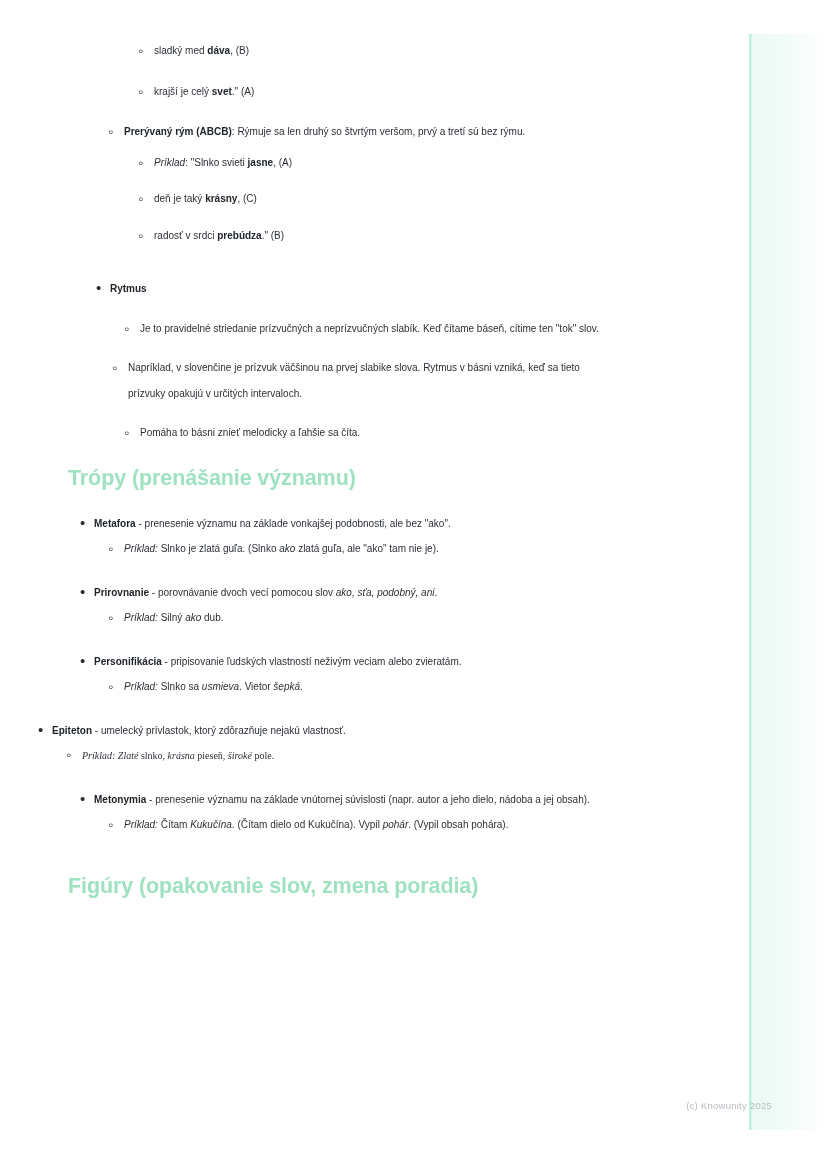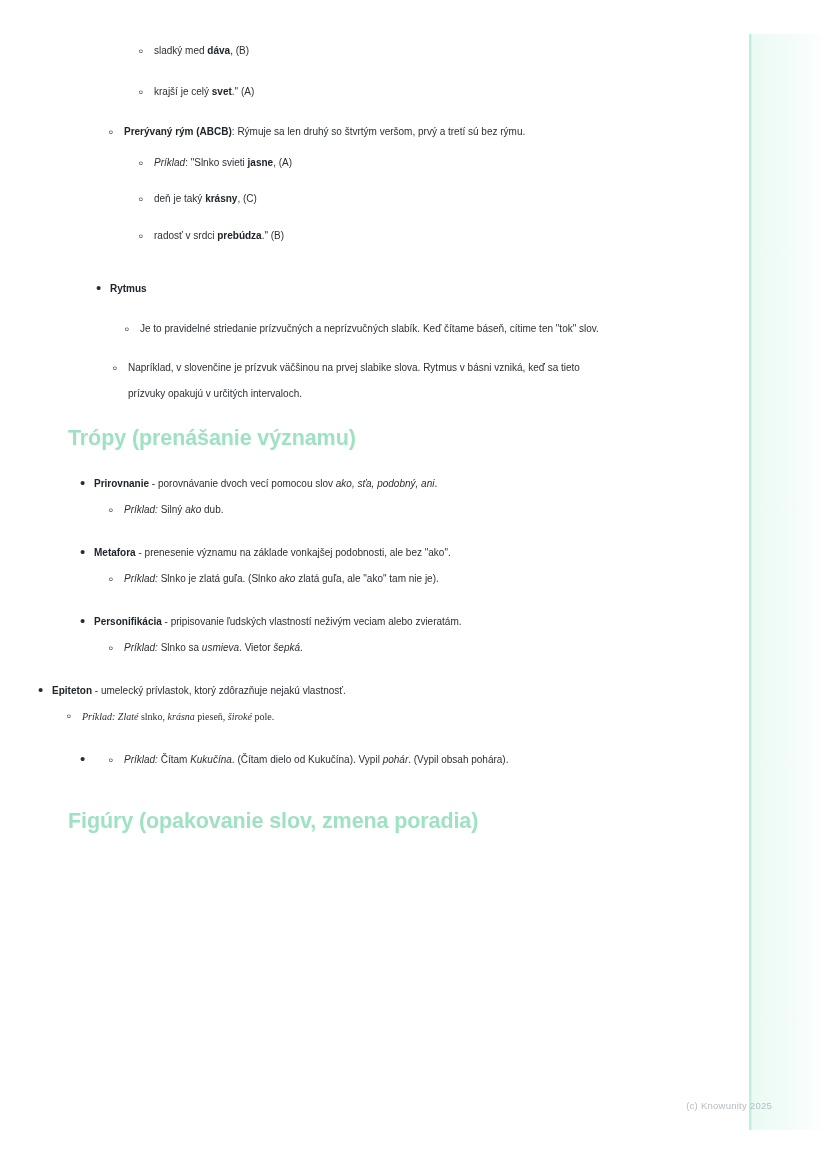--- a/index.html
+++ b/index.html
@@ -186,81 +186,87 @@
         <b>Rytmus</b>
       </span>
 
       <ul class="lvl2" style="margin-top:14px;">
         <li style="margin-left:30px;margin-bottom:14px;width:500px;">
           <span class="li-text">Je to pravidelné striedanie prízvučných a neprízvučných slabík. Keď čítame báseň, cítime ten "tok" slov.</span>
         </li>
         <li style="margin-left:18px;margin-bottom:14px;width:470px;">
           <span class="li-text">Napríklad, v slovenčine je prízvuk väčšinou na prvej slabike slova. Rytmus v básni vzniká, keď sa tieto prízvuky opakujú v určitých intervaloch.</span>
         </li>
+        <li style="margin-left:30px;margin-bottom:0;width:500px;">
+          <span class="li-text">Pomáha to básni znieť melodicky a ľahšie sa číta.</span>
+        </li>
       </ul>
     </li>
   </ul>
 
   <h2 class="section-heading" id="heading-tropy">Trópy (prenášanie významu)</h2>
 
   <ul class="lvl1" style="margin-top:20px;">
 
+    <li style="margin-left:94px;margin-bottom:18px;width:530px;">
+      <span class="li-text">
+        <b>Metafora</b><span> - </span><span>prenesenie významu na základe vonkajšej podobnosti, ale bez "ako".</span>
+      </span>
+      <ul class="lvl2 tight">
+        <li style="margin-left:30px;">
+          <span class="li-text">
+            <i>Príklad:</i><span> Slnko je zlatá guľa. (Slnko </span><i>ako</i><span> zlatá guľa, ale "ako" tam nie je).</span>
+          </span>
+        </li>
+      </ul>
+    </li>
+
     <li style="margin-left:94px;margin-bottom:18px;width:518px;">
       <span class="li-text">
         <b>Prirovnanie</b><span> - </span><span>porovnávanie dvoch vecí pomocou slov </span><i>ako, sťa, podobný, ani</i><span>.</span>
       </span>
       <ul class="lvl2 tight">
         <li style="margin-left:30px;">
           <span class="li-text">
             <i>Príklad:</i><span> Silný </span><i>ako</i><span> dub.</span>
           </span>
         </li>
       </ul>
     </li>
 
-    <li style="margin-left:94px;margin-bottom:18px;width:530px;">
-      <span class="li-text">
-        <b>Metafora</b><span> - </span><span>prenesenie významu na základe vonkajšej podobnosti, ale bez "ako".</span>
+    <li style="margin-left:94px;margin-bottom:18px;width:520px;">
+      <span class="li-text">
+        <b>Personifikácia</b><span> - </span><span>pripisovanie ľudských vlastností neživým veciam alebo zvieratám.</span>
       </span>
       <ul class="lvl2 tight">
         <li style="margin-left:30px;">
           <span class="li-text">
-            <i>Príklad:</i><span> Slnko je zlatá guľa. (Slnko </span><i>ako</i><span> zlatá guľa, ale "ako" tam nie je).</span>
-          </span>
-        </li>
-      </ul>
-    </li>
-
-    <li style="margin-left:94px;margin-bottom:18px;width:520px;">
-      <span class="li-text">
-        <b>Personifikácia</b><span> - </span><span>pripisovanie ľudských vlastností neživým veciam alebo zvieratám.</span>
-      </span>
-      <ul class="lvl2 tight">
-        <li style="margin-left:30px;">
-          <span class="li-text">
             <i>Príklad:</i><span> Slnko sa </span><i>usmieva</i><span>. Vietor </span><i>šepká</i><span>.</span>
           </span>
         </li>
       </ul>
     </li>
 
     <li style="margin-left:52px;margin-bottom:18px;width:520px;">
       <span class="li-text">
         <b>Epiteton</b><span> - </span><span>umelecký prívlastok, ktorý zdôrazňuje nejakú vlastnosť.</span>
       </span>
       <ul class="lvl2 tight">
         <li style="margin-left:30px;font-family:Liberation Serif, serif;">
           <span class="li-text">
             <i>Príklad:</i><span> </span><i>Zlaté</i><span> slnko, </span><i>krásna</i><span> pieseň, </span><i>široké</i><span> pole.</span>
           </span>
         </li>
       </ul>
     </li>
 
     <li style="margin-left:94px;margin-bottom:0;width:525px;">
+      <span class="li-text">
+        <b>Metonymia</b><span> - </span><span>prenesenie významu na základe vnútornej súvislosti (napr. autor a jeho dielo, nádoba a jej obsah).</span>
+      </span>
       <ul class="lvl2 tight">
         <li style="margin-left:30px;width:505px;">
           <span class="li-text">
             <i>Príklad:</i><span> Čítam </span><i>Kukučína</i><span>. (Čítam dielo od Kukučína). Vypil </span><i>pohár</i><span>. (Vypil obsah pohára).</span>
           </span>
         </li>
       </ul>
     </li>
   </ul>
 

